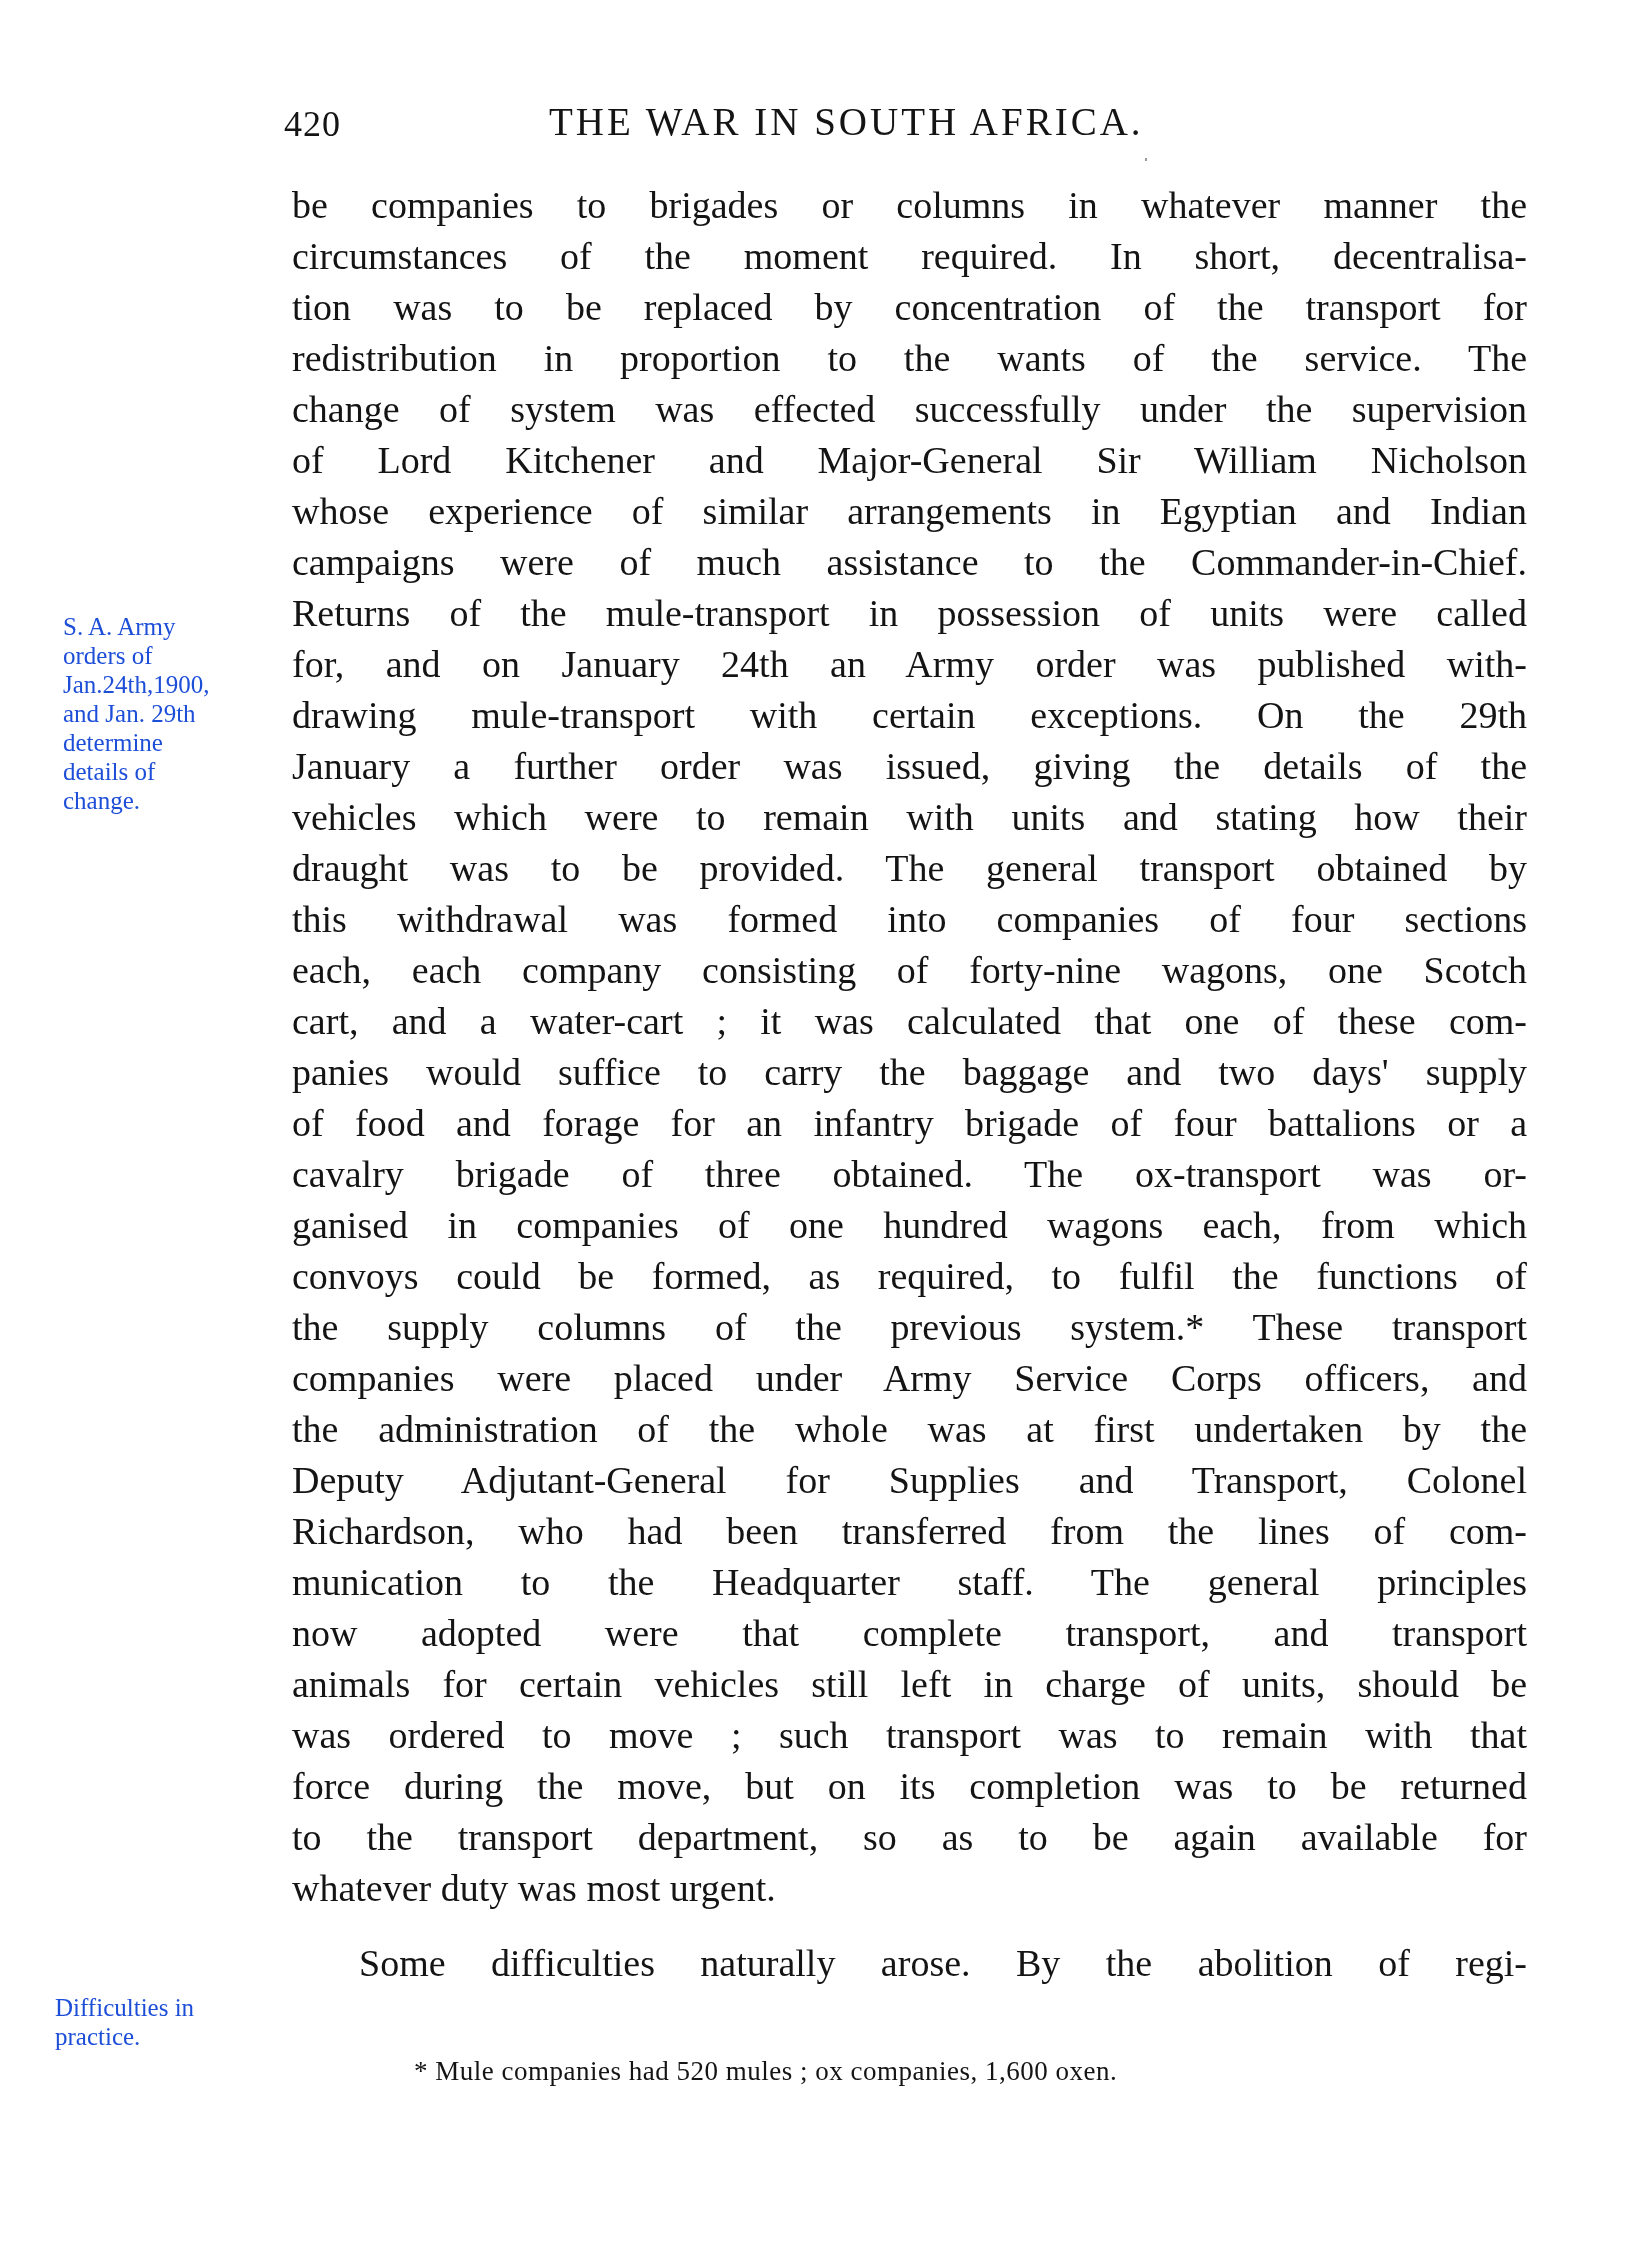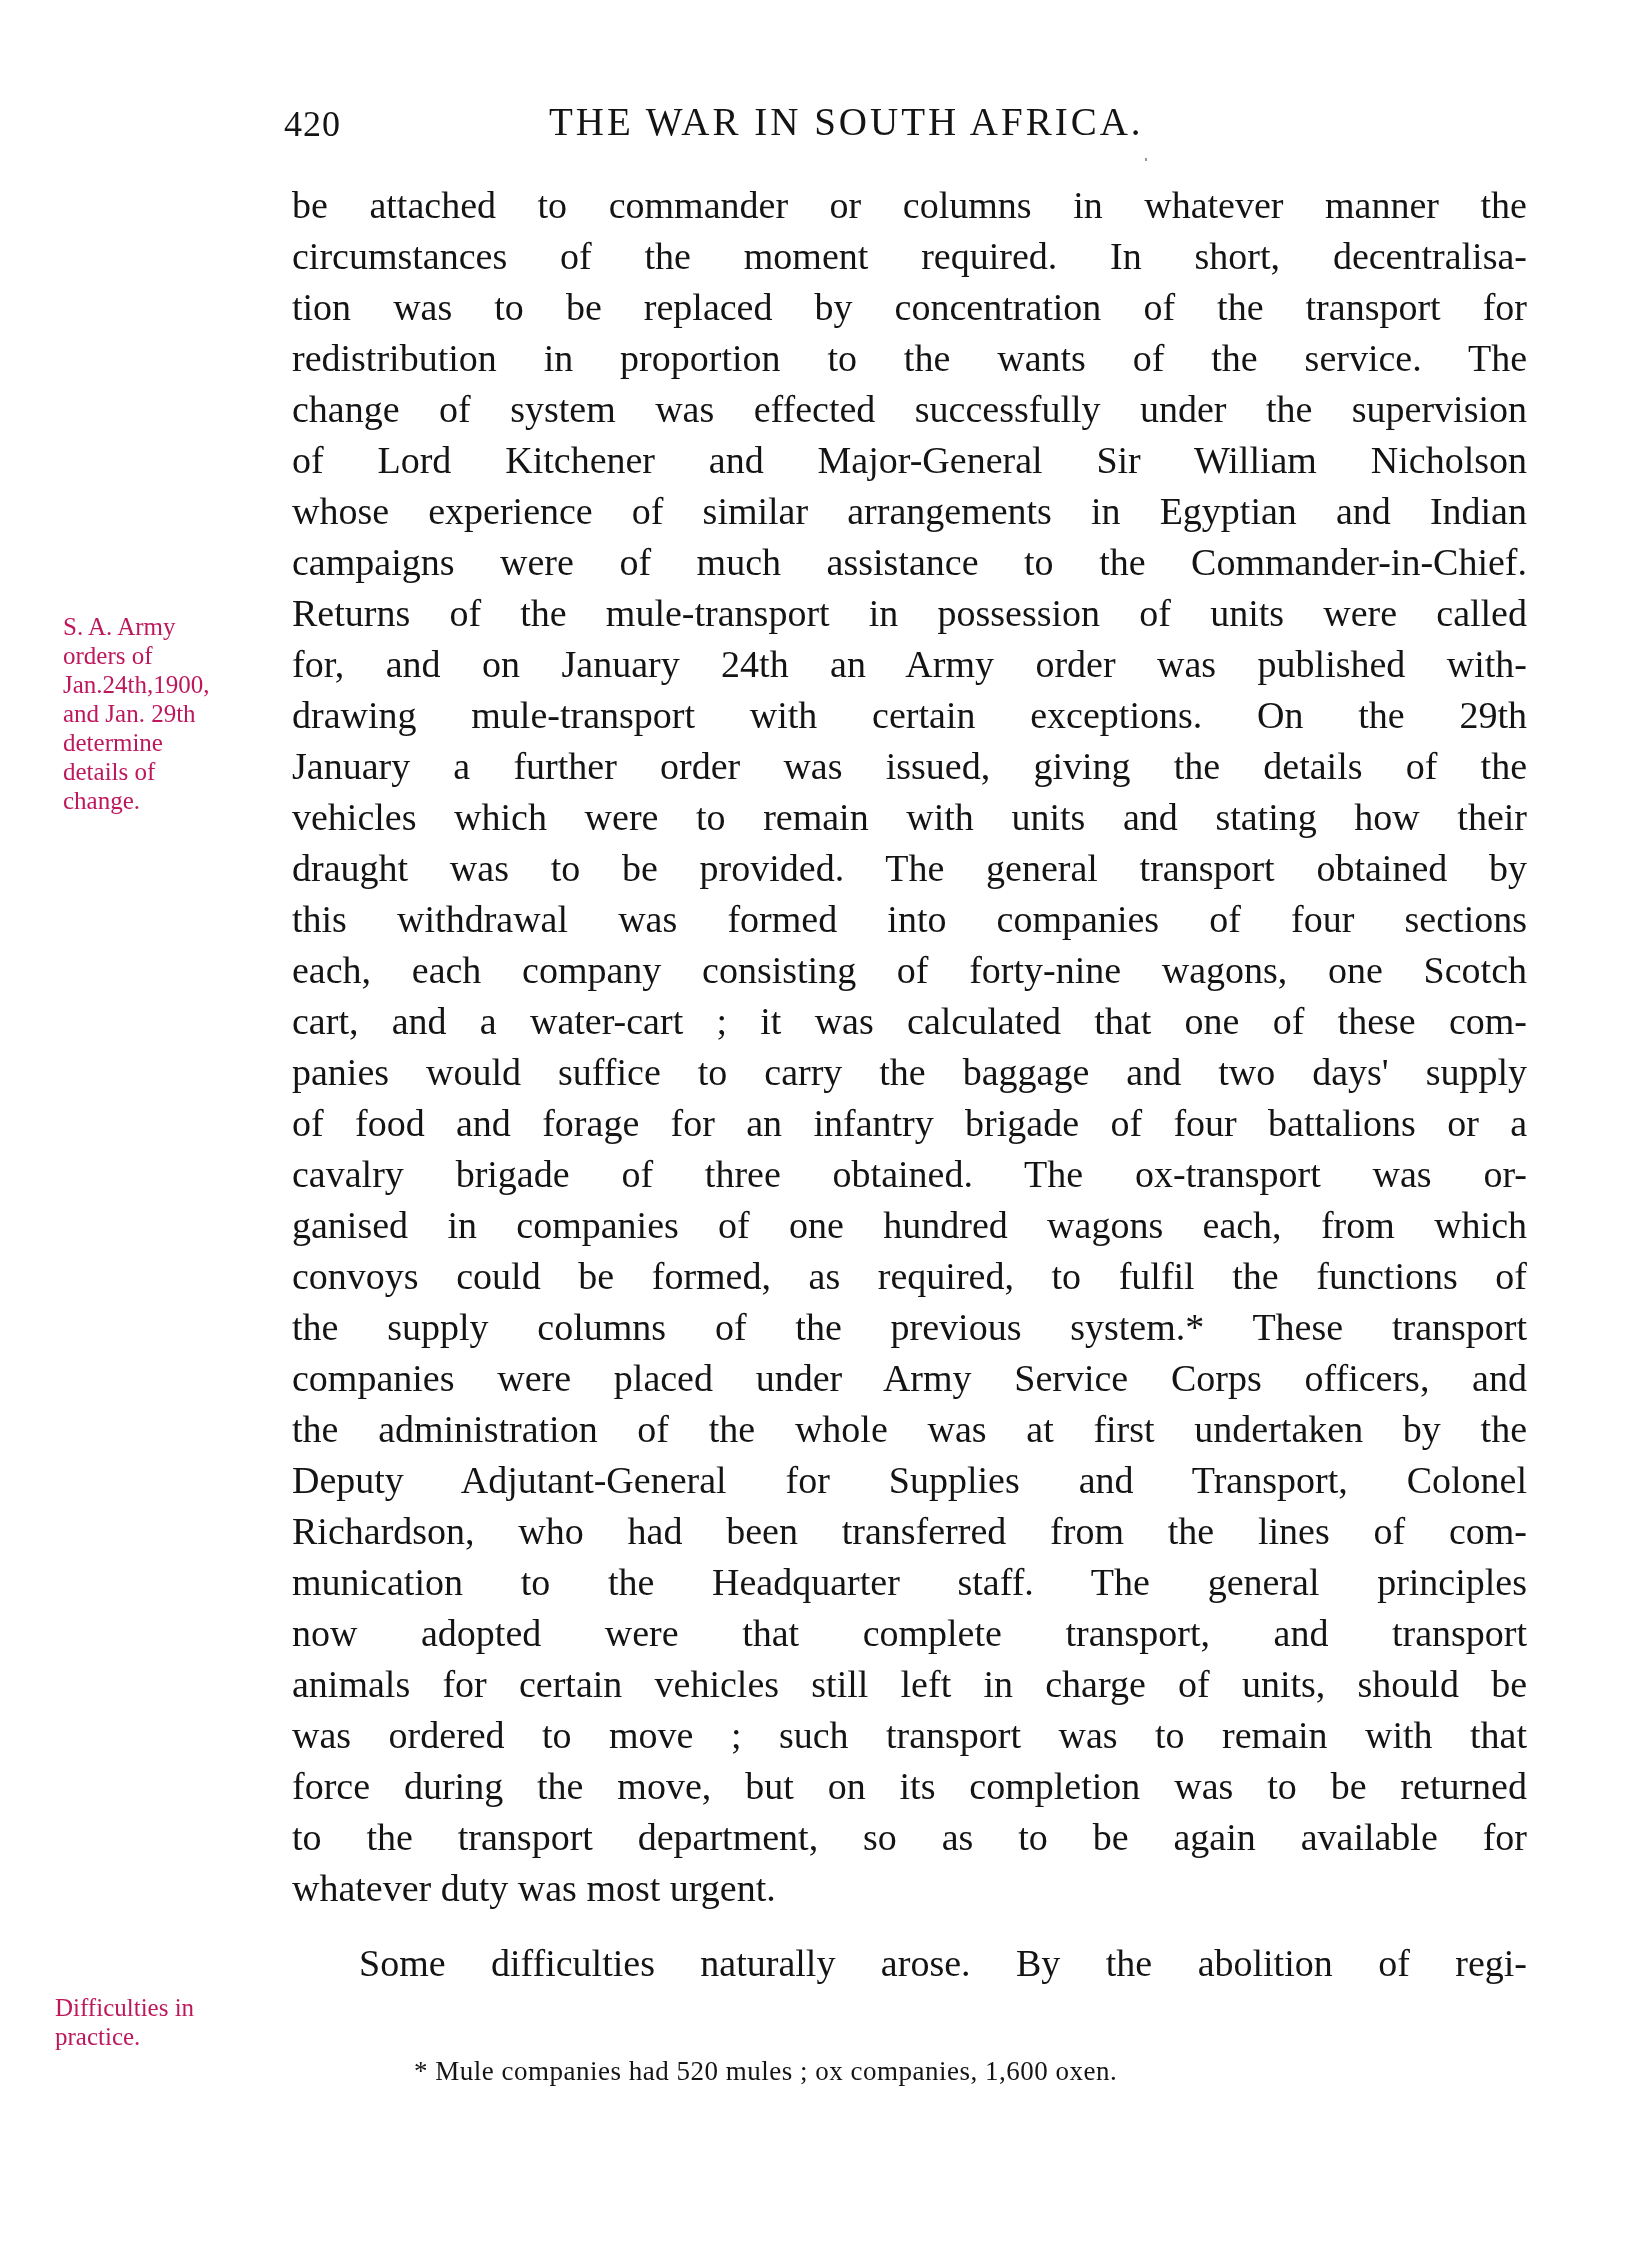--- a/index.html
+++ b/index.html
@@ -25,21 +25,21 @@
     }
     .line {
       display: block; white-space: nowrap;
       text-align: justify; text-align-last: justify;
       height: 51px;
     }
     .line.last { text-align-last: left; }
     .line.indent { padding-left: 67px; margin-top: 24px; }
     .sidenote {
       position: absolute; font-size: 25px; line-height: 29px;
-      color: #be185d;
+      color: #1d4ed8;
     }
     .sidenote-1 { left: 63px; top: 612px; width: 208px; }
     .sidenote-2 { left: 55px; top: 1993px; width: 218px; font-family: Liberation Serif, serif; }
     .sidenote span { display: block; white-space: nowrap; }
     .footnote {
       position: absolute; left: 414px; top: 2056px;
       font-size: 27px; letter-spacing: 0.5px; white-space: nowrap;
     }
     .speck {
       position: absolute; left: 1145px; top: 158px; width: 2px; height: 3px; background: #999;
@@ -63,21 +63,21 @@
   <span>details of</span>
   <span>change.</span>
 </div>
 
 <div class="sidenote sidenote-2">
   <span>Difficulties in</span>
   <span>practice.</span>
 </div>
 
 <div class="body-text">
-  <span class="line">be attached to commander or columns in whatever manner the</span>
+  <span class="line">be companies to brigades or columns in whatever manner the</span>
   <span class="line">circumstances of the moment required.  In short, decentralisa-</span>
   <span class="line">tion was to be replaced by concentration of the transport for</span>
   <span class="line">redistribution in proportion to the wants of the service.  The</span>
   <span class="line">change of system was effected successfully under the supervision</span>
   <span class="line">of Lord Kitchener and Major-General Sir William Nicholson</span>
   <span class="line">whose experience of similar arrangements in Egyptian and Indian</span>
   <span class="line">campaigns were of much assistance to the Commander-in-Chief.</span>
   <span class="line">Returns of the mule-transport in possession of units were called</span>
   <span class="line">for, and on January 24th an Army order was published with-</span>
   <span class="line">drawing mule-transport with certain exceptions.  On the 29th</span>

